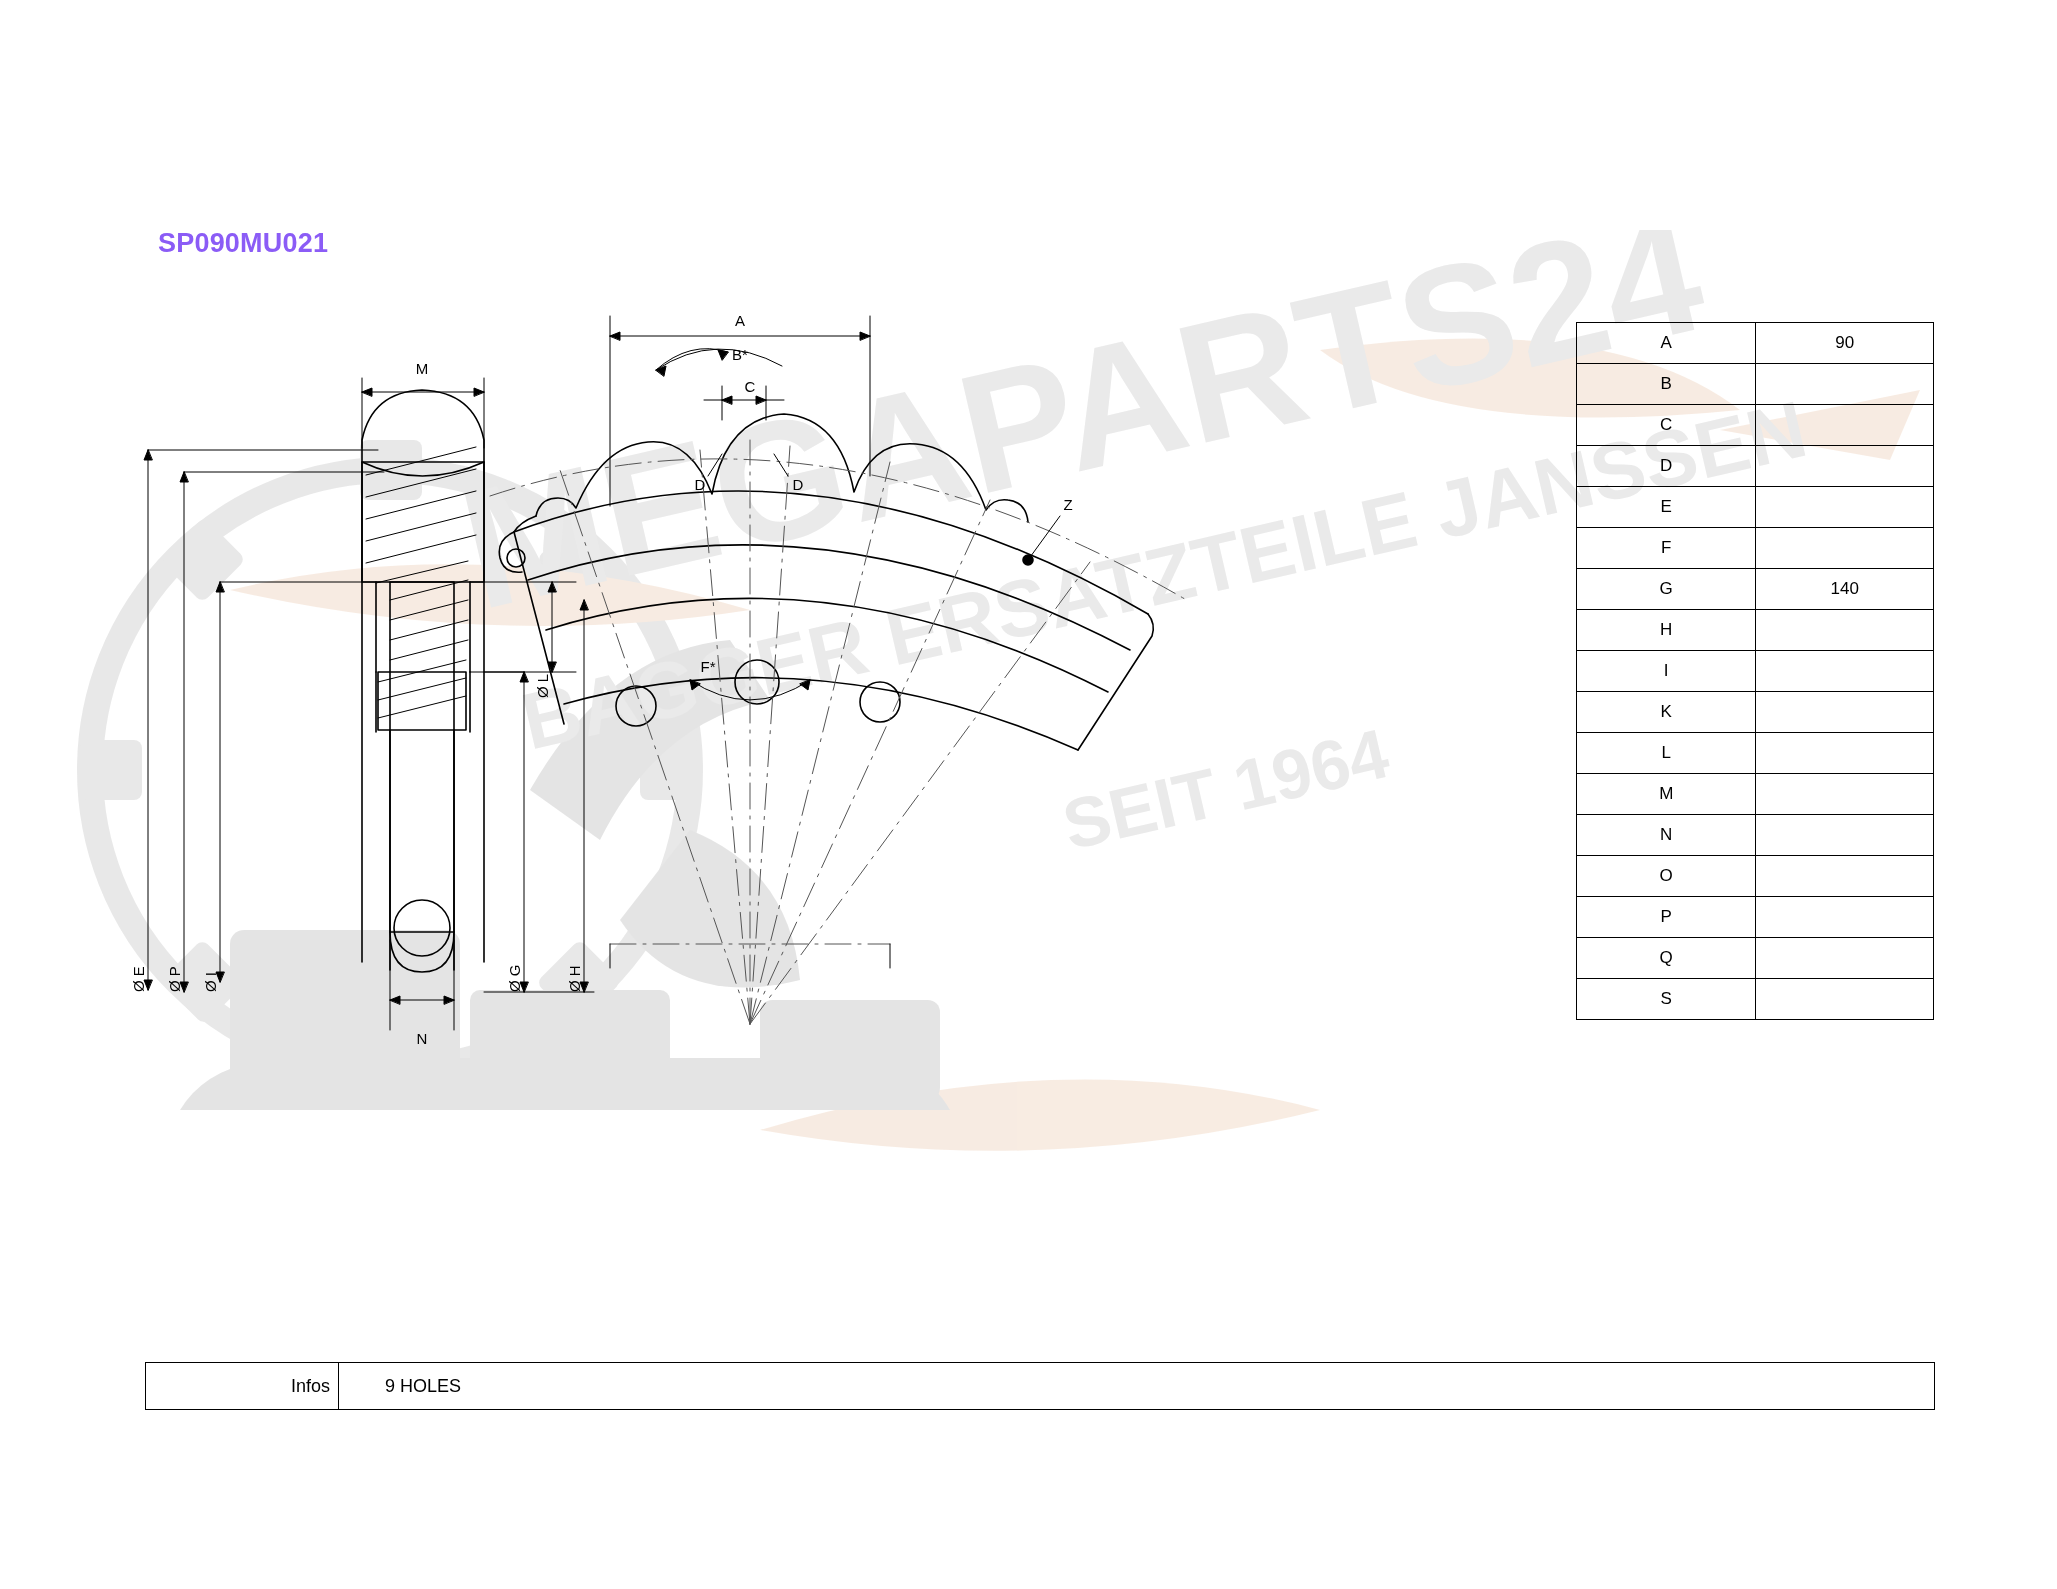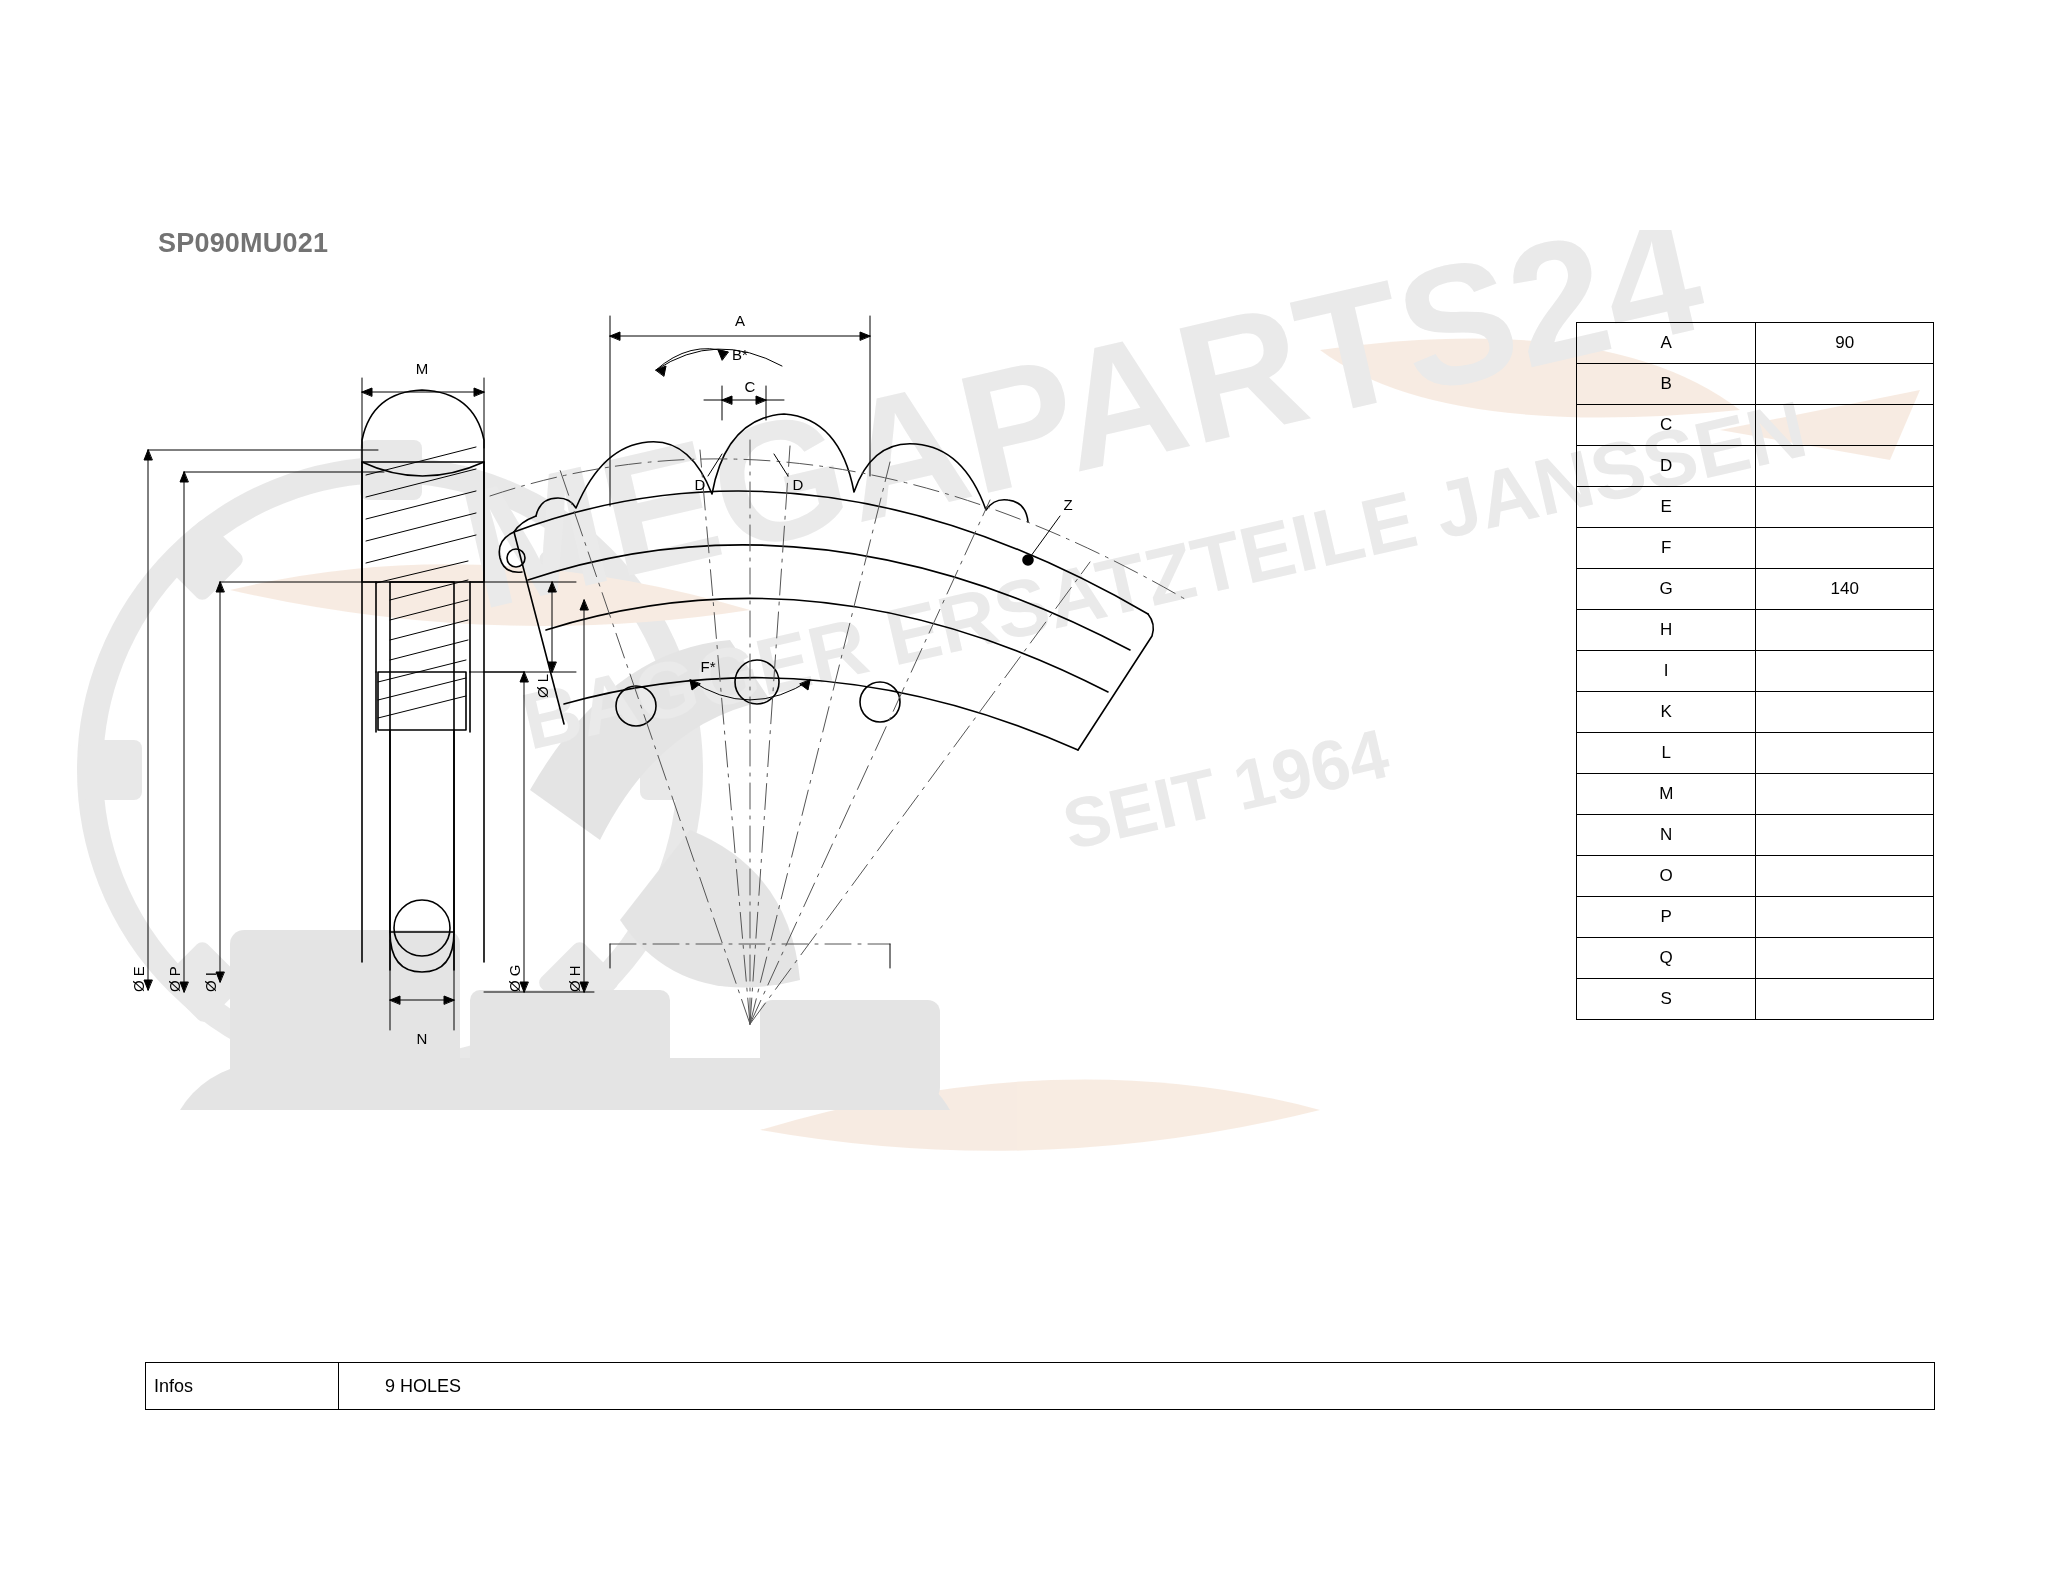--- a/index.html
+++ b/index.html
@@ -15,21 +15,21 @@
     overflow: hidden;
   }
 
   
   #part-title {
     position: absolute;
     left: 158px;
     top: 228px;
     font-size: 27px;
     font-weight: bold;
-    color: #737373;
+    color: #8b5cf6;
     letter-spacing: 0.2px;
   }
 
   
   #watermark {
     position: absolute;
     left: 60px;
     top: 230px;
     width: 1880px;
     height: 980px;
@@ -79,21 +79,21 @@
   }
   #infos-table td {
     border: 1px solid #000000;
     height: 46px;
     font-size: 18px;
     color: #000000;
     padding: 0 8px;
   }
   #infos-table td.infos-label {
     width: 176px;
-    text-align: left;
+    text-align: right;
   }
   #infos-table td.infos-value {
     text-align: left;
     padding-left: 46px;
   }
 
   .wm-text {
     font-family: "Liberation Sans", sans-serif;
     font-weight: bold;
     fill: #d9d9d9;

